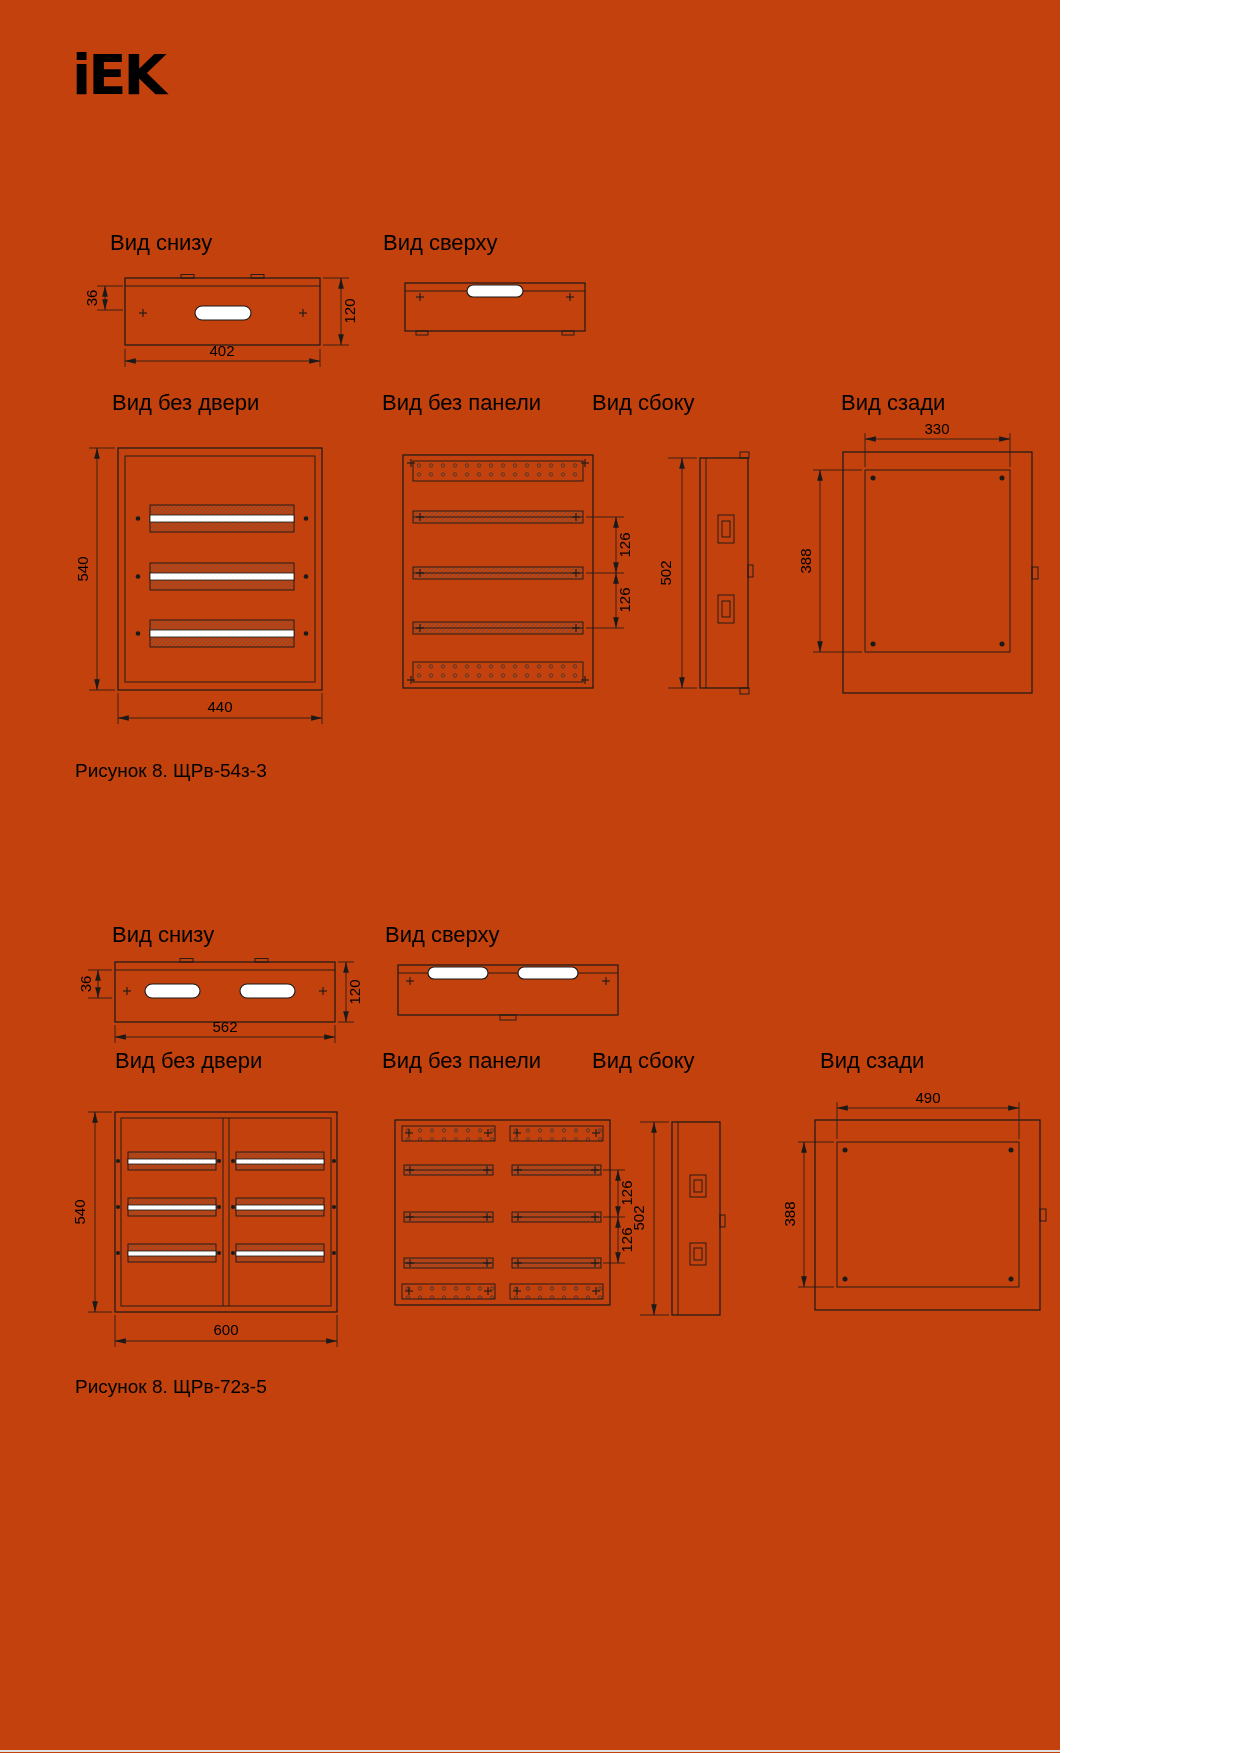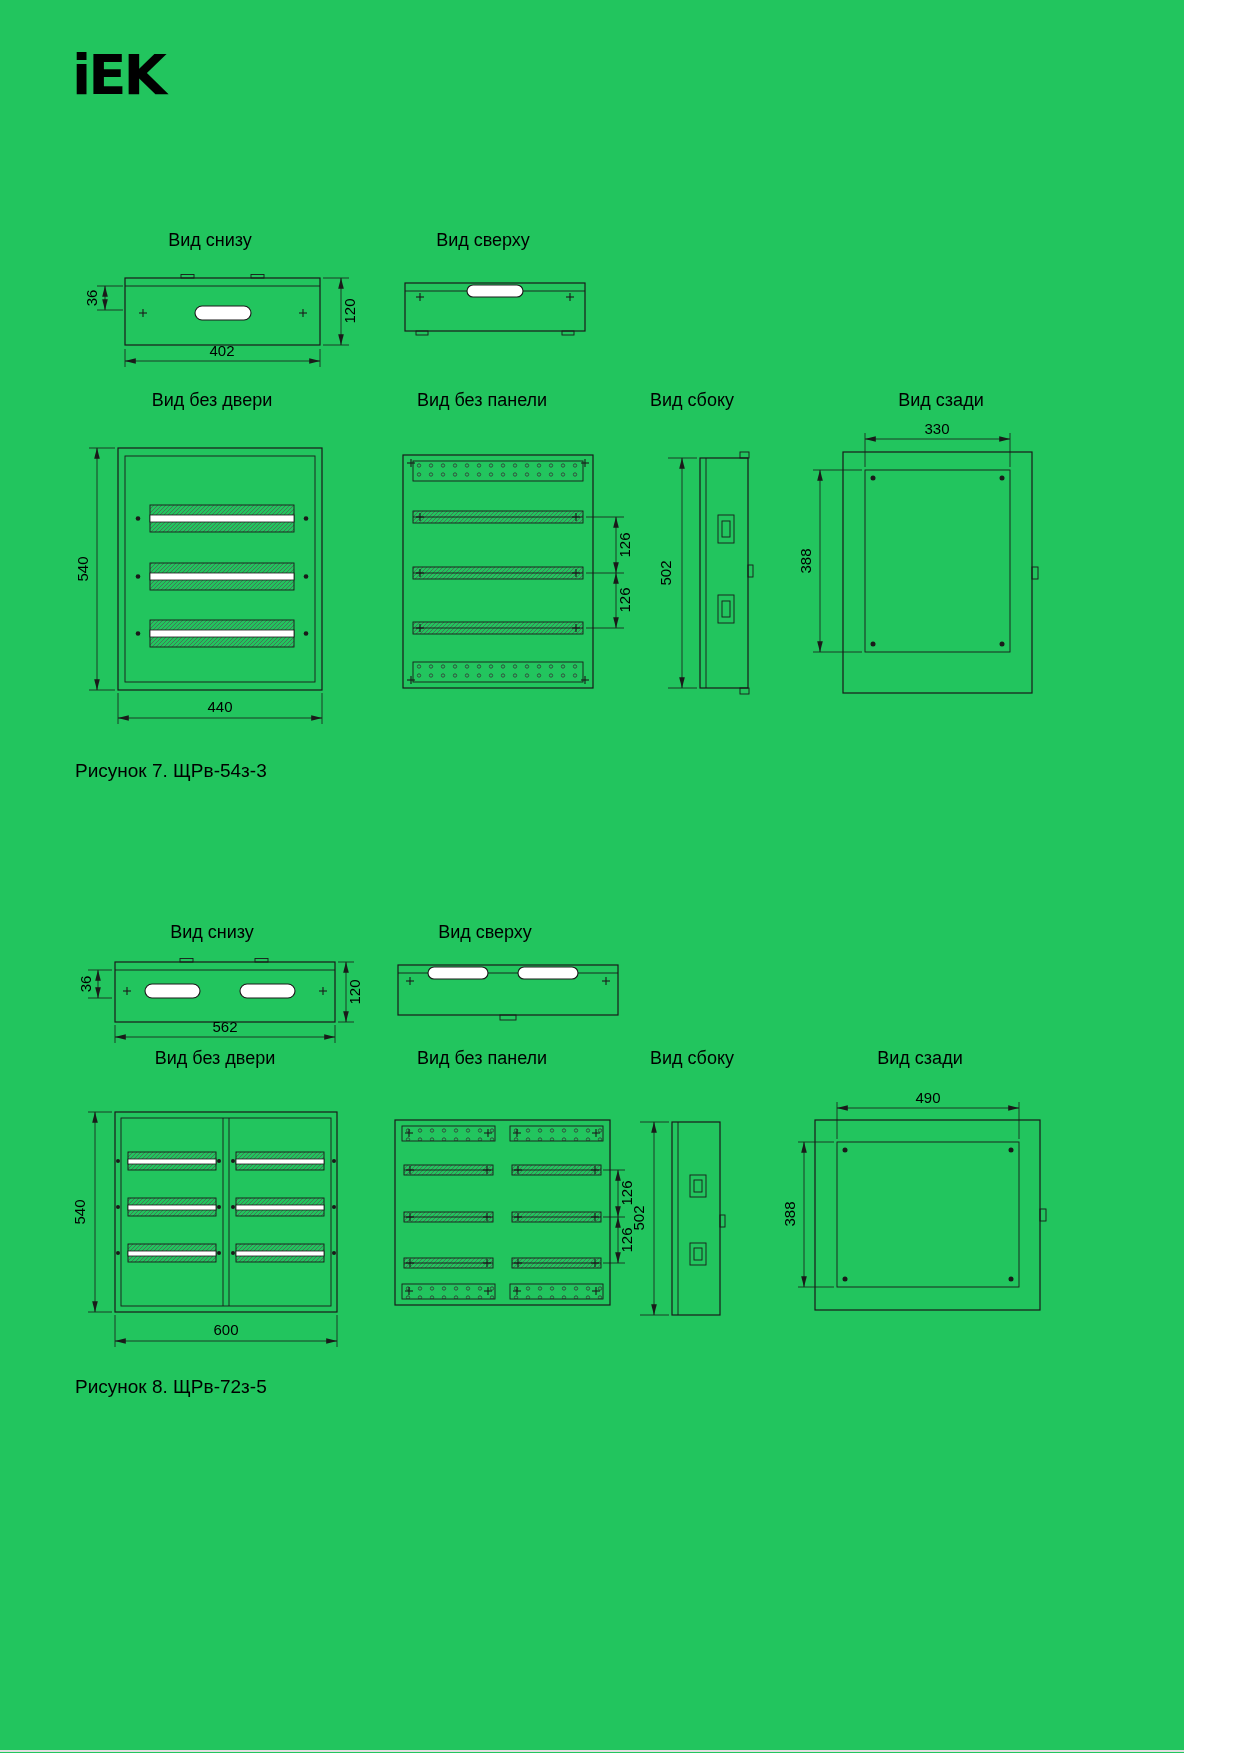--- a/index.html
+++ b/index.html
@@ -1,18 +1,18 @@
 <!DOCTYPE html>
 <html><head>
 <meta charset="utf-8">
 <style>
   html,body{margin:0;padding:0;background:#fff}
-  .page{position:relative;width:1184px;height:1753px;background:#22c55e;font-family:"Liberation Sans",sans-serif;color:#111;overflow:hidden}
+  .page{position:relative;width:1060px;height:1753px;background:#c2410c;font-family:"Liberation Sans",sans-serif;color:#111;overflow:hidden}
   .logo{position:absolute;left:72px;top:42px;font-size:56px;font-weight:900;letter-spacing:-3px;color:#000;font-family:"DejaVu Sans",sans-serif}
-  .view-label{position:absolute;font-size:18px;text-align:center;color:#000}
+  .view-label{position:absolute;font-size:22px;text-align:left;color:#000}
   .caption{position:absolute;font-size:19px;color:#000}
   .drw{position:absolute;overflow:visible}
   .o{fill:none;stroke:#1a1a1a;stroke-width:1.2}
   .ow{fill:#fff;stroke:#1a1a1a;stroke-width:1.1}
   .ws{fill:#fff;stroke:#1a1a1a;stroke-width:0.8}
   .i{fill:none;stroke:#1a1a1a;stroke-width:0.9}
   .d{fill:none;stroke:#1a1a1a;stroke-width:0.8}
   .railh{fill:url(#hatch);stroke:#1a1a1a;stroke-width:0.9}
   .perfs{fill:url(#perf);stroke:#1a1a1a;stroke-width:0.9}
   .dot{fill:#1a1a1a}
@@ -214,21 +214,21 @@
       <text x="137" y="14" text-anchor="middle">330</text>
     </g>
     <g>
       <line class="d" x1="62" y1="50" x2="13" y2="50"></line>
         <line class="d" x1="62" y1="232" x2="13" y2="232"></line>
       <line class="d" x1="20" y1="50" x2="20" y2="232" marker-start="url(#arr)" marker-end="url(#arr)"></line>
       <text x="11" y="141" text-anchor="middle" transform="rotate(-90 11 141)">388</text>
     </g>
   </svg>
 
-  <div class="caption" style="left:75px;top:760px">Рисунок 7. ЩРв-54з-3</div>
+  <div class="caption" style="left:75px;top:760px">Рисунок 8. ЩРв-54з-3</div>
 
   <div class="view-label" style="left:112px;top:922px;width:200px">Вид снизу</div>
   <div class="view-label" style="left:385px;top:922px;width:200px">Вид сверху</div>
   <div class="view-label" style="left:115px;top:1048px;width:200px">Вид без двери</div>
   <div class="view-label" style="left:382px;top:1048px;width:200px">Вид без панели</div>
   <div class="view-label" style="left:592px;top:1048px;width:200px">Вид сбоку</div>
   <div class="view-label" style="left:820px;top:1048px;width:200px">Вид сзади</div>
 
   <svg class="drw" style="left:80px;top:948px" width="300" height="130">
     <g>

